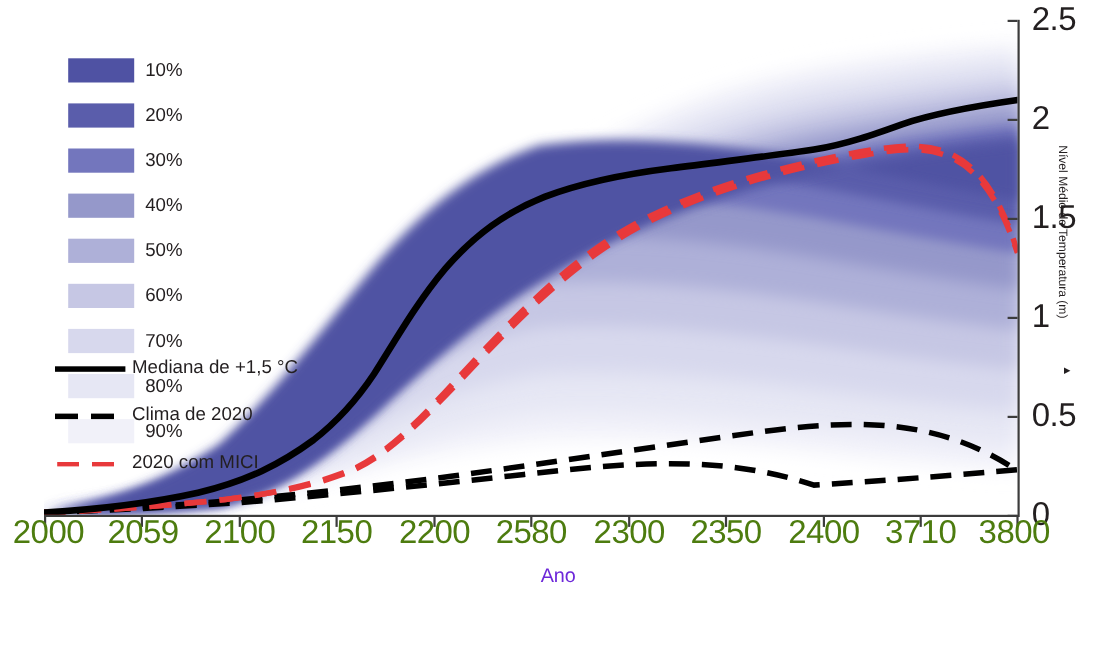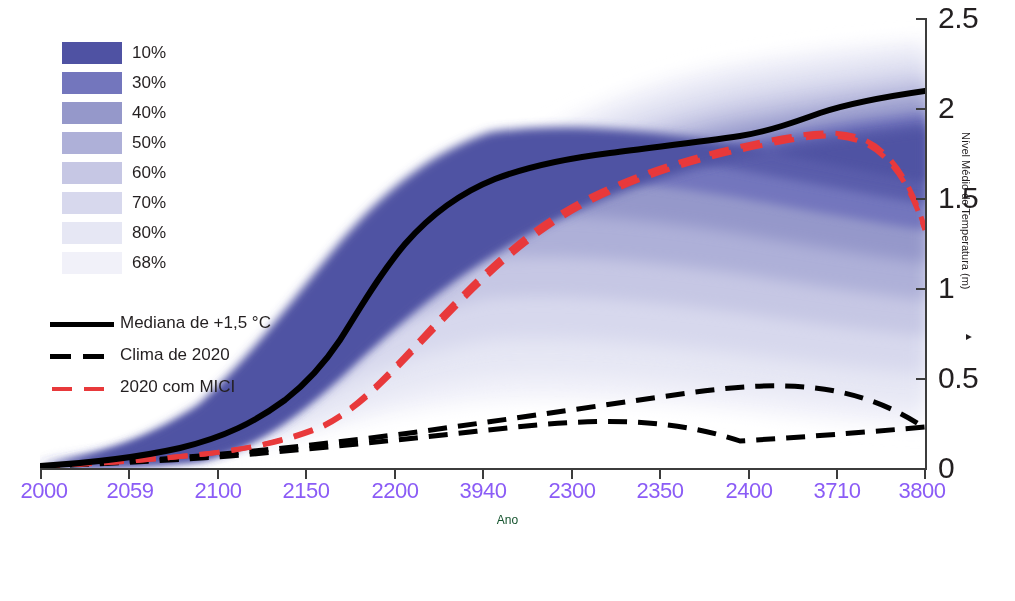--- a/index.html
+++ b/index.html
@@ -11,34 +11,34 @@
   #plot{position:absolute;left:40px;top:18px;width:885px;height:450px;}
 
   .axis-line{position:absolute;background:#3c3c3c;}
   #yspine{left:925px;top:18px;width:2px;height:452px;}
   #xspine{left:40px;top:468px;width:886px;height:2px;}
   .ytick{position:absolute;width:9px;height:2px;background:#3c3c3c;left:916px;}
   .xtick{position:absolute;width:2px;height:9px;background:#3c3c3c;top:470px;}
 
   .ylab{position:absolute;left:938px;font-size:30px;line-height:1;
         color:#231f20;transform:translateY(-50%);letter-spacing:-.5px;}
-  .xlab{position:absolute;top:480px;font-size:22px;line-height:1;
-        color:#8b5cf6;transform:translateX(-50%);letter-spacing:-.5px;}
+  .xlab{position:absolute;top:470px;font-size:30px;line-height:1;
+        color:#4d7c0f;transform:translateX(-50%);letter-spacing:-.5px;}
 
   #xtitle{position:absolute;left:0;top:513px;width:1015px;text-align:center;
-          font-size:12px;color:#14532d;}
+          font-size:18px;color:#6d28d9;}
   #ytitle{position:absolute;left:972px;top:132px;width:220px;
           font-size:11px;color:#231f20;white-space:nowrap;
           transform:rotate(90deg);transform-origin:0 0;}
   #ytri{position:absolute;left:975px;top:332px;font-size:10px;color:#231f20;
         transform:rotate(90deg);transform-origin:0 0;}
 
   
   #legend{position:absolute;left:62px;top:38px;width:230px;}
-  .lrow{position:relative;height:30px;}
+  .lrow{position:relative;height:30px;margin-top:11px;}
   .sw{position:absolute;left:0;top:4px;width:60px;height:22px;}
   .ltxt{position:absolute;left:70px;top:4px;font-size:17px;color:#231f20;
         line-height:22px;white-space:nowrap;}
   .lrow.line .ltxt{left:70px;text-align:center;}
   .lsolid{position:absolute;left:0;top:14px;width:64px;height:5px;background:#000;}
   .ldashk{position:absolute;left:0;top:14px;width:64px;height:5px;
     background:repeating-linear-gradient(90deg,#000 0 21px,transparent 21px 33px);}
   .ldashr{position:absolute;left:2px;top:15px;width:62px;height:4px;
     background:repeating-linear-gradient(90deg,#e8393b 0 20px,transparent 20px 32px);}
   #legend-lines{position:absolute;left:50px;top:308px;width:250px;}
@@ -201,37 +201,41 @@
   <div class="xtick" style="left:659px"></div>
   <div class="xtick" style="left:748px"></div>
   <div class="xtick" style="left:836px"></div>
   <div class="xtick" style="left:924px"></div>
 
   <div class="xlab" style="left:44px">2000</div>
   <div class="xlab" style="left:130px">2059</div>
   <div class="xlab" style="left:218px">2100</div>
   <div class="xlab" style="left:306px">2150</div>
   <div class="xlab" style="left:395px">2200</div>
-  <div class="xlab" style="left:483px">3940</div>
+  <div class="xlab" style="left:483px">2580</div>
   <div class="xlab" style="left:572px">2300</div>
   <div class="xlab" style="left:660px">2350</div>
   <div class="xlab" style="left:749px">2400</div>
   <div class="xlab" style="left:837px">3710</div>
   <div class="xlab" style="left:922px">3800</div>
 
   <div id="xtitle">Ano</div>
   <div id="ytri">▲</div>
   <div id="ytitle">Nível Médio de Temperatura (m)</div>
 
   <div id="legend">
     <div class="lrow">
       <div class="sw" style="background:#4f52a3"></div>
       <div class="ltxt">10%</div>
     </div>
     <div class="lrow">
+      <div class="sw" style="background:#5a5dab"></div>
+      <div class="ltxt">20%</div>
+    </div>
+    <div class="lrow">
       <div class="sw" style="background:#7376bd"></div>
       <div class="ltxt">30%</div>
     </div>
     <div class="lrow">
       <div class="sw" style="background:#9598ca"></div>
       <div class="ltxt">40%</div>
     </div>
     <div class="lrow">
       <div class="sw" style="background:#aeb0d8"></div>
       <div class="ltxt">50%</div>
@@ -243,21 +247,21 @@
     <div class="lrow">
       <div class="sw" style="background:#d7d8ed"></div>
       <div class="ltxt">70%</div>
     </div>
     <div class="lrow">
       <div class="sw" style="background:#e6e7f4"></div>
       <div class="ltxt">80%</div>
     </div>
     <div class="lrow">
       <div class="sw" style="background:#f1f1f9"></div>
-      <div class="ltxt">68%</div>
+      <div class="ltxt">90%</div>
     </div>
   </div>
 
   <div id="legend-lines">
     <div class="lrow line">
       <div class="lsolid"></div>
       <div class="ltxt">Mediana de +1,5 °C</div>
     </div>
     <div class="lrow line">
       <div class="ldashk"></div>

